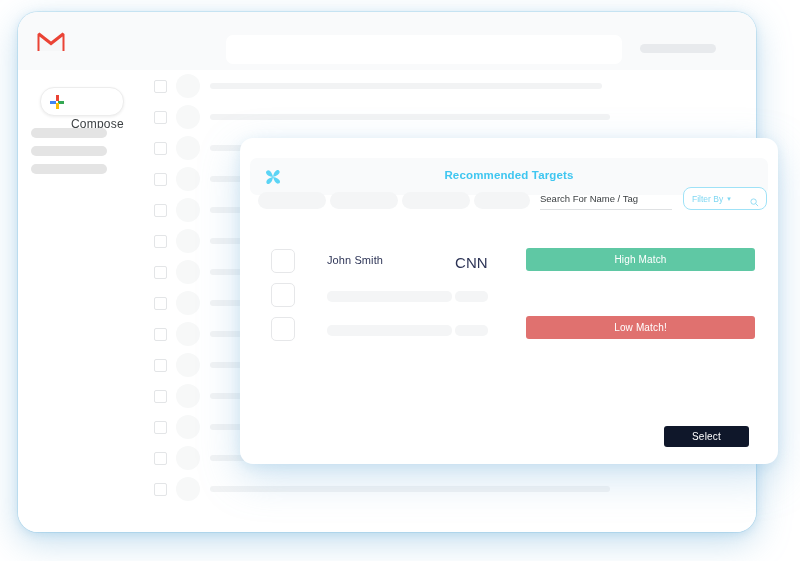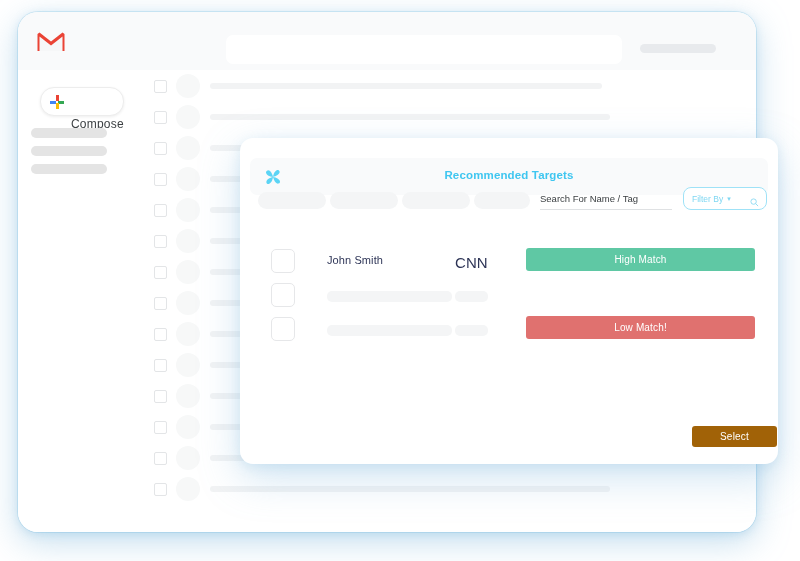--- a/index.html
+++ b/index.html
@@ -126,22 +126,22 @@
     letter-spacing:.1px;
   }
   .t-name-ph{position:absolute;left:87px;top:11px;width:125px;height:11px;background:#f4f5f6;border-radius:5px;}
   .t-org-ph{position:absolute;left:215px;top:11px;width:33px;height:11px;background:#f4f5f6;border-radius:5px;}
   .badge{
     position:absolute;left:286px;top:2px;width:229px;height:23px;border-radius:3px;
     color:#ffffff;font-size:10px;display:flex;align-items:center;justify-content:center;
     letter-spacing:.15px;
   }
   .select-btn{
-    position:absolute;left:452px;top:288px;width:85px;height:21px;
-    background:#a16207;border-radius:3px;border:none;color:#fff;
+    position:absolute;left:424px;top:288px;width:85px;height:21px;
+    background:#0f172a;border-radius:3px;border:none;color:#fff;
     font-family:"Liberation Sans", sans-serif;font-size:10px;letter-spacing:.2px;
     display:flex;align-items:center;justify-content:center;
   }
 </style>
 </head>
 <body>
 
 <div class="stage">
 
   <div class="mail-window">

